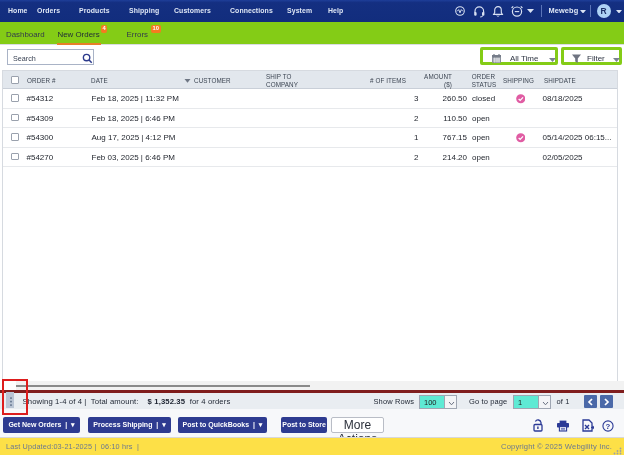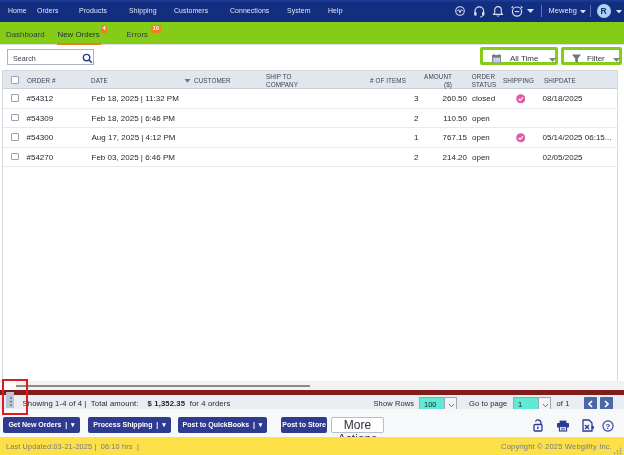--- a/index.html
+++ b/index.html
@@ -4,21 +4,21 @@
 <style>
 * { margin:0; padding:0; box-sizing:border-box; }
 html,body { width:624px; height:455px; overflow:hidden; }
 body { font-family:"Liberation Sans", sans-serif; position:relative; background:#ffffff; }
 .abs { position:absolute; }
 
 
 #topnav { position:absolute; left:0; top:0; width:624px; height:22px;
   background:linear-gradient(#1e3e99 0%, #142f81 12%, #122d7d 100%); }
 #topnav .item { position:absolute; top:0; height:22px; line-height:22px;
-  color:#dfe7f5; font-size:6.9px; font-weight:normal; letter-spacing:.1px; }
+  color:#dfe7f5; font-size:6.9px; font-weight:bold; letter-spacing:.1px; }
 
 
 #tabs { position:absolute; left:0; top:22px; width:624px; height:23px; background:#84cc16;
   border-bottom:1px solid #d9dce2; }
 .tab { position:absolute; top:0; height:22px; line-height:25px; font-size:7.9px; color:#333b4b; }
 .badge { position:absolute; background:#f47b20; color:#fff; font-size:5.8px; font-weight:bold;
   border-radius:2px; padding:0 1.6px; height:7.5px; line-height:7.8px; }
 #tab-underline { position:absolute; left:56.5px; top:21.2px; width:44.5px; height:1.8px; background:#e87f28; }
 
 
@@ -37,21 +37,21 @@
 .row { position:absolute; left:0; width:614px; height:19.5px; border-bottom:1px solid #e7e9ec; background:#fff; }
 .row .c { position:absolute; top:5px; font-size:8px; color:#23272f; white-space:nowrap; }
 .cb { position:absolute; left:8px; width:7.5px; height:7.5px; background:#fff; border:1px solid #9aa1ad; border-radius:1px; }
 
 
 #hsb-track { position:absolute; left:16px; top:381px; width:608px; height:9px; background:#f2f2f2; }
 #hsb-thumb { position:absolute; left:16px; top:385px; width:294px; height:2px; background:#8a8a8a; }
 
 
 #footerbar { position:absolute; left:0; top:390px; width:624px; height:19px; background:#e9edf1;
-  border-top:5px solid #7f1d1d; }
+  border-top:3px solid #7f1d1d; }
 #footerbar .t { position:absolute; top:3.5px; font-size:7.5px; color:#1c2330; white-space:nowrap; letter-spacing:.12px; }
 .numbox { position:absolute; top:2px; height:14px; background:#5eead4; border:1px solid #9fa6b2; font-size:7.5px; color:#222;text-decoration:underline; }
 .dropbox { position:absolute; top:2px; height:14px; width:11.5px; background:#f3f4f6; border:1px solid #9fa6b2; border-left:none; }
 .pagebtn { position:absolute; top:2px; width:13px; height:13px; background:#4b69a8; border-radius:1px; }
 
 
 #btnrow { position:absolute; left:0; top:409px; width:624px; height:28px; background:#f7f8fa; }
 .navybtn { position:absolute; top:8px; height:16px; background:#2e3b90; border-radius:2px;
   color:#fff; font-size:7px; font-weight:bold; text-align:center; }
 .navybtn .lbl { display:inline-block; line-height:16px; }

